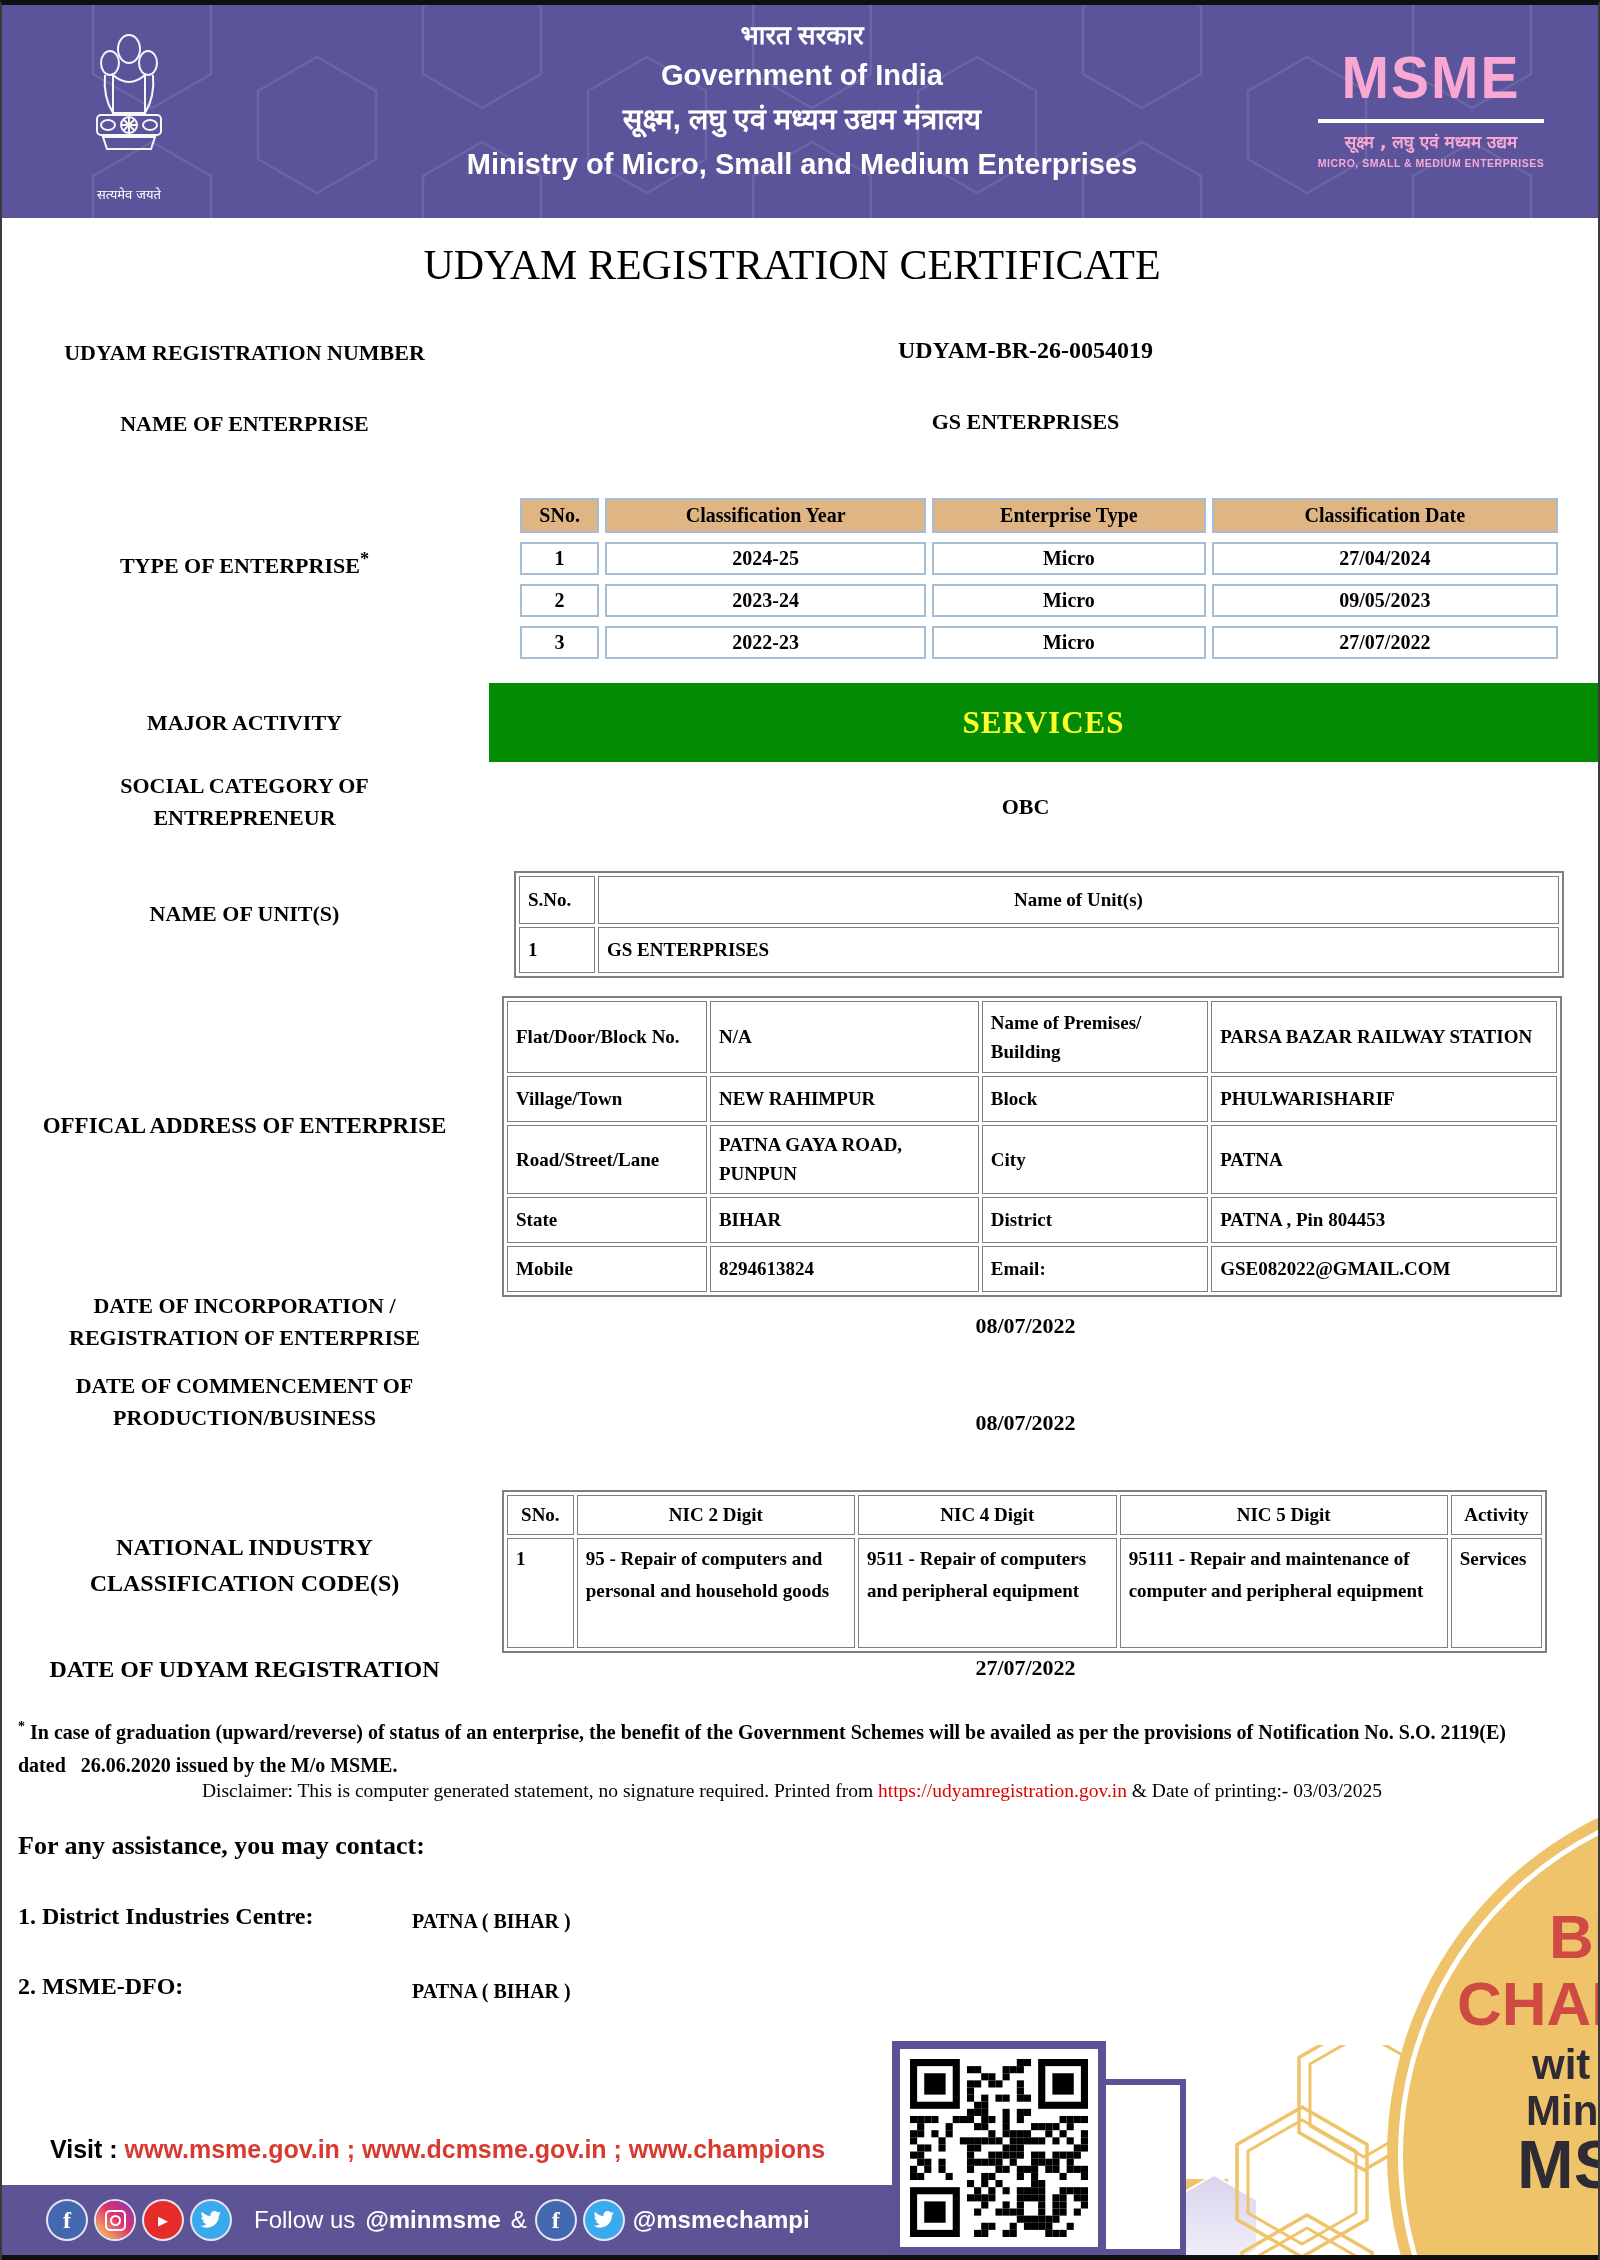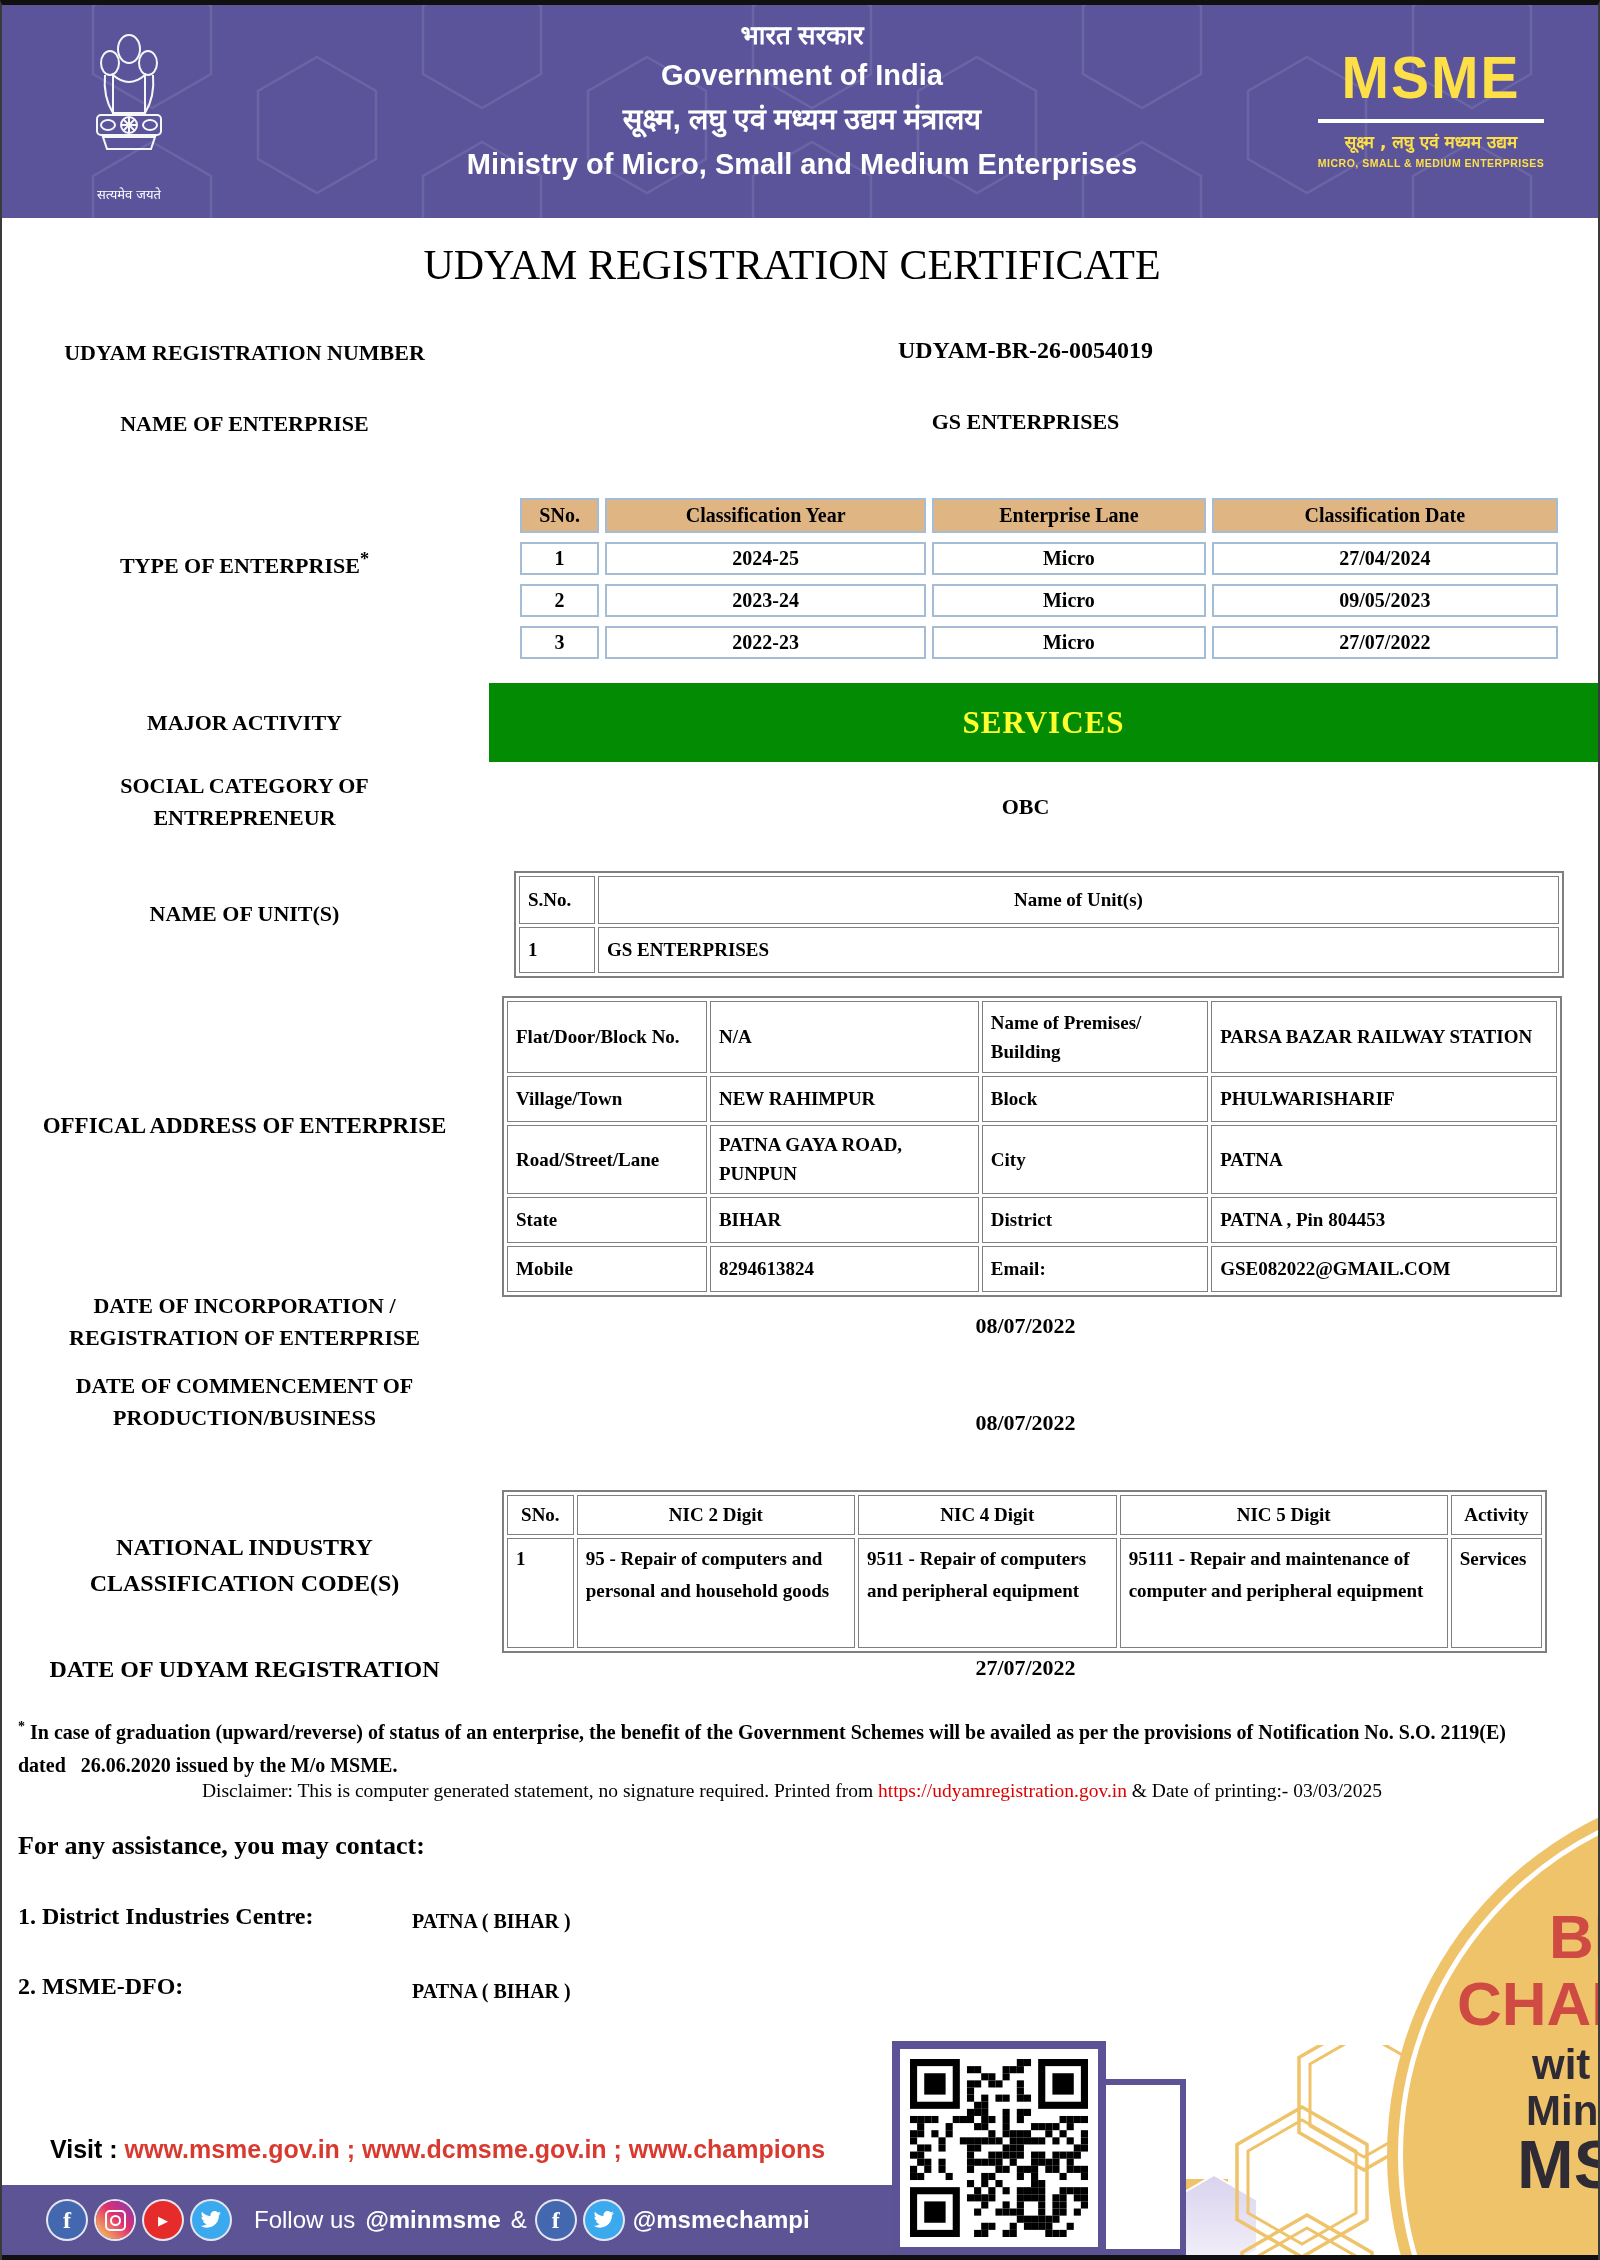--- a/index.html
+++ b/index.html
@@ -10,21 +10,21 @@
   .hdr{position:absolute;left:0;top:0;width:1596px;height:213px;background:#5b549b;overflow:hidden;}
   .hdr-hex{position:absolute;inset:0;}
   .emblem{position:absolute;left:72px;top:22px;width:110px;text-align:center;}
   .emblem-caption{color:#fff;font-family:"DejaVu Sans",sans-serif;font-size:13px;margin-top:14px;}
   .hdr-center{position:absolute;left:400px;top:10px;width:800px;text-align:center;color:#fff;
               font-family:"Liberation Sans",sans-serif;font-weight:bold;}
   .hc1{font-size:26px;line-height:40px;}
   .hc2{font-size:29px;line-height:40px;}
   .hc3{font-size:29px;line-height:48px;}
   .hc4{font-size:29px;line-height:42px;}
-  .msme-logo{position:absolute;left:1310px;top:32px;width:238px;text-align:center;color:#fde047;font-family:"Liberation Sans",sans-serif;}
+  .msme-logo{position:absolute;left:1310px;top:32px;width:238px;text-align:center;color:#f9a8d4;font-family:"Liberation Sans",sans-serif;}
   .msme-acronym{font-size:57px;font-weight:900;letter-spacing:2px;line-height:80px;transform:scaleY(1.05);}
   .msme-rule{height:4px;background:#fff;margin:2px 6px 6px 6px;}
   .msme-hindi{font-size:17px;font-weight:bold;line-height:26px;font-family:"DejaVu Sans",sans-serif;}
   .msme-eng{font-size:10.5px;font-weight:bold;letter-spacing:.5px;line-height:16px;}
   
   .lbl{position:absolute;left:0;width:485px;text-align:center;font-weight:bold;font-size:22px;line-height:32px;}
   .val{position:absolute;left:485px;width:1077px;text-align:center;font-weight:bold;font-size:22px;}
   .title{position:absolute;left:0;top:236px;width:1580px;text-align:center;font-weight:normal;font-size:42px;}
   
   .cls{position:absolute;left:512px;top:484px;width:1050px;border-collapse:separate;border-spacing:6px 9px;}
@@ -163,21 +163,21 @@
   <div class="val" style="top:404px">GS ENTERPRISES</div>
 
   <div class="lbl" style="top:538px">
     <span>TYPE OF ENTERPRISE</span><sup>*</sup>
   </div>
   <table class="cls">
     <thead>
       <tr>
         <th class="c-sno">SNo.</th>
         <th class="c-year">Classification Year</th>
-        <th class="c-etype">Enterprise Lane</th>
+        <th class="c-etype">Enterprise Type</th>
         <th class="c-cdate">Classification Date</th>
       </tr>
     </thead>
     <tbody>
       <tr>
         <td>1</td>
         <td>2024-25</td>
         <td>Micro</td>
         <td>27/04/2024</td>
       </tr>

